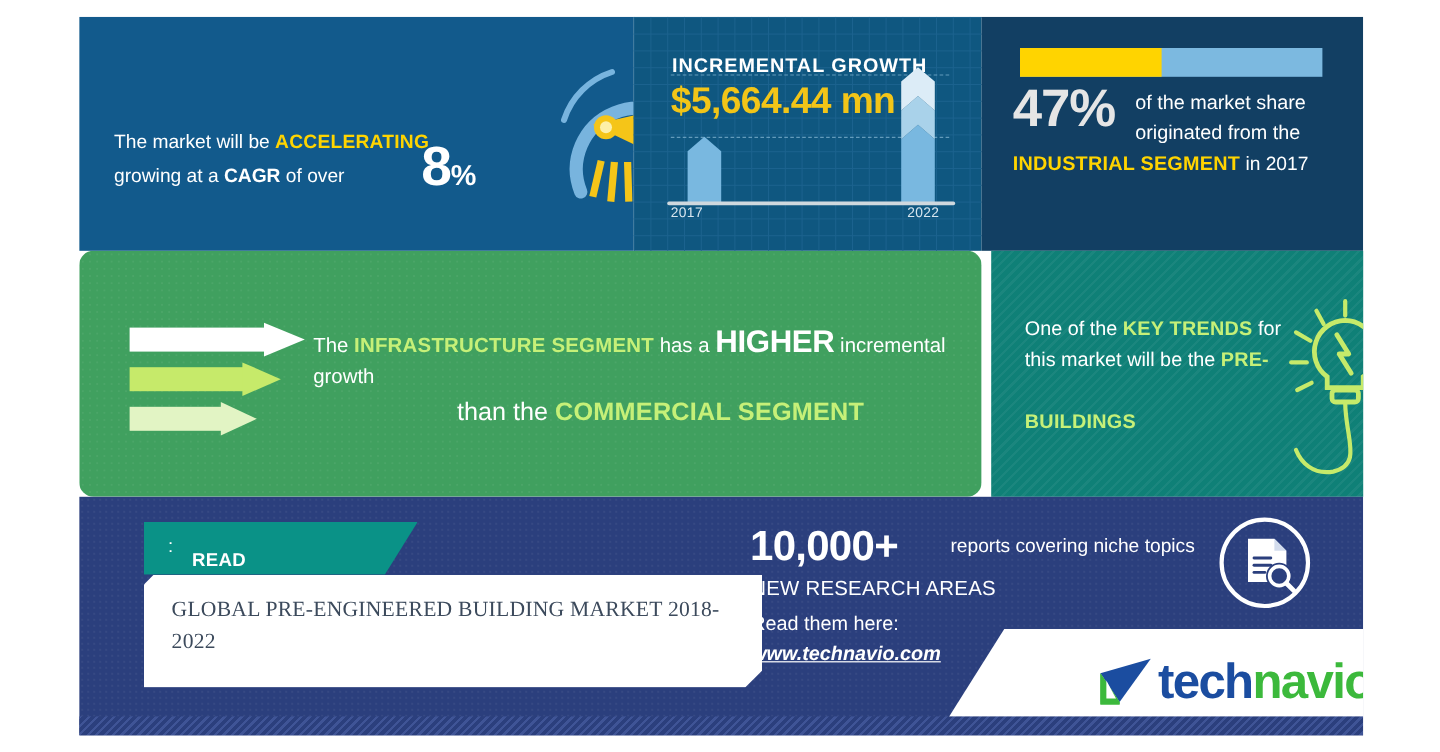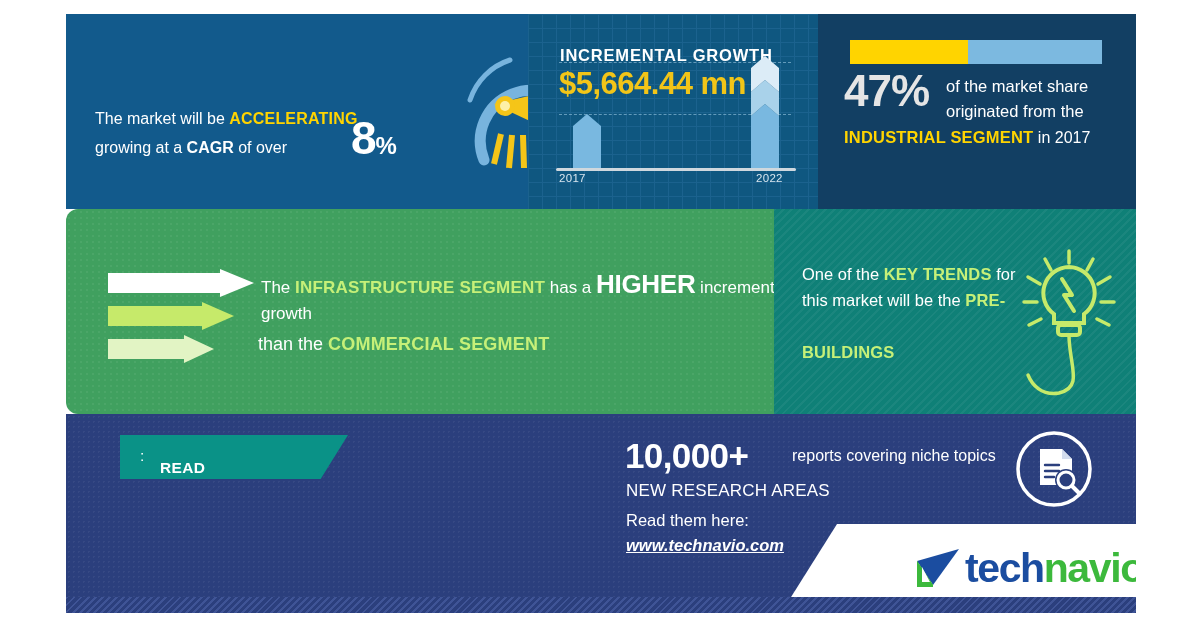--- a/index.html
+++ b/index.html
@@ -36,29 +36,29 @@
   .share-bar{position:absolute;left:32px;top:26px;width:252px;height:24px;background:#7cb9e0;}
   .share-bar > span{position:absolute;left:0;top:0;height:24px;background:#ffd400;}
   .share-big{position:absolute;left:26px;top:55px;color:#e5e5e5;font-weight:bold;font-size:44px;line-height:44px;letter-spacing:-1px;}
   .share-txt{position:absolute;left:128px;top:60px;width:190px;color:#ffffff;font-size:16.5px;line-height:25px;}
   .share-seg{position:absolute;left:26px;top:112px;width:292px;font-size:16px;line-height:22px;color:#ffffff;}
 
   
   .row2{position:absolute;left:0;top:195px;width:1070px;height:205px;}
   .p-infra{position:absolute;left:0;top:0;width:752px;height:205px;background:#40a05f;
            background-image:radial-gradient(circle,rgba(255,255,255,.06) 1px,transparent 1px);background-size:6px 6px;border-radius:12px;}
-  .p-trend{position:absolute;left:708px;top:0;width:364px;height:205px;background:#0f8077;
+  .p-trend{position:absolute;left:760px;top:0;width:364px;height:205px;background:#0f8077;
            background-image:repeating-linear-gradient(135deg,rgba(255,255,255,.05) 0 2px,transparent 2px 6px);}
 
   .arrow{position:absolute;height:28px;}
   .arrow .shaft{position:absolute;left:0;top:4px;height:20px;}
   .arrow .head{position:absolute;top:0;width:0;height:0;border-top:14px solid transparent;border-bottom:14px solid transparent;}
 
   .infra-txt{position:absolute;left:195px;top:62px;width:545px;color:#ffffff;font-size:17px;line-height:26px;}
-  .infra-txt2{position:absolute;left:192px;top:122px;width:545px;color:#ffffff;font-size:18px;line-height:26px;text-align:left;}
+  .infra-txt2{position:absolute;left:212px;top:122px;width:545px;color:#ffffff;font-size:21px;line-height:26px;text-align:center;}
   .g-lime{color:#c6f078;font-weight:bold;letter-spacing:.2px;}
   .g-higher{color:#ffffff;font-weight:bold;font-size:26px;letter-spacing:-.3px;}
 
   .trend-txt{position:absolute;left:28px;top:52px;width:250px;color:#ffffff;font-size:16.5px;line-height:26px;}
   .bulb{position:absolute;left:240px;top:36px;width:110px;height:160px;}
 
   
   .row3{position:absolute;left:0;top:400px;width:1070px;height:199px;background:#2b3f7d;
         background-image:radial-gradient(circle,rgba(255,255,255,.05) 1px,transparent 1px);background-size:5px 5px;}
   .row3-clip{position:absolute;left:0;top:0;width:1070px;height:199px;overflow:hidden;}
@@ -208,20 +208,23 @@
     </div>
   </div>
 
   <div class="row3">
     <div class="row3-clip">
 
       <div class="read-banner">
         <span><span>READ THE REPORT</span><em>:</em></span>
       </div>
 
+      <div class="report-card">
+        <p>GLOBAL PRE-ENGINEERED BUILDING MARKET 2018-2022</p>
+      </div>
 
       <div class="reports-big">10,000+</div>
       <div class="reports-sub">reports covering niche topics</div>
       <div class="reports-l2">NEW RESEARCH AREAS</div>
       <div class="reports-l3">Read them here:</div>
       <div class="reports-url">www.technavio.com</div>
 
       <svg class="doc-icon" viewBox="0 0 80 80">
         <circle cx="40" cy="40" r="36" fill="none" stroke="#ffffff" stroke-width="3.5"></circle>
         <path d="M26 20 L48 20 L58 30 L58 56 L26 56 Z" fill="#ffffff"></path>

